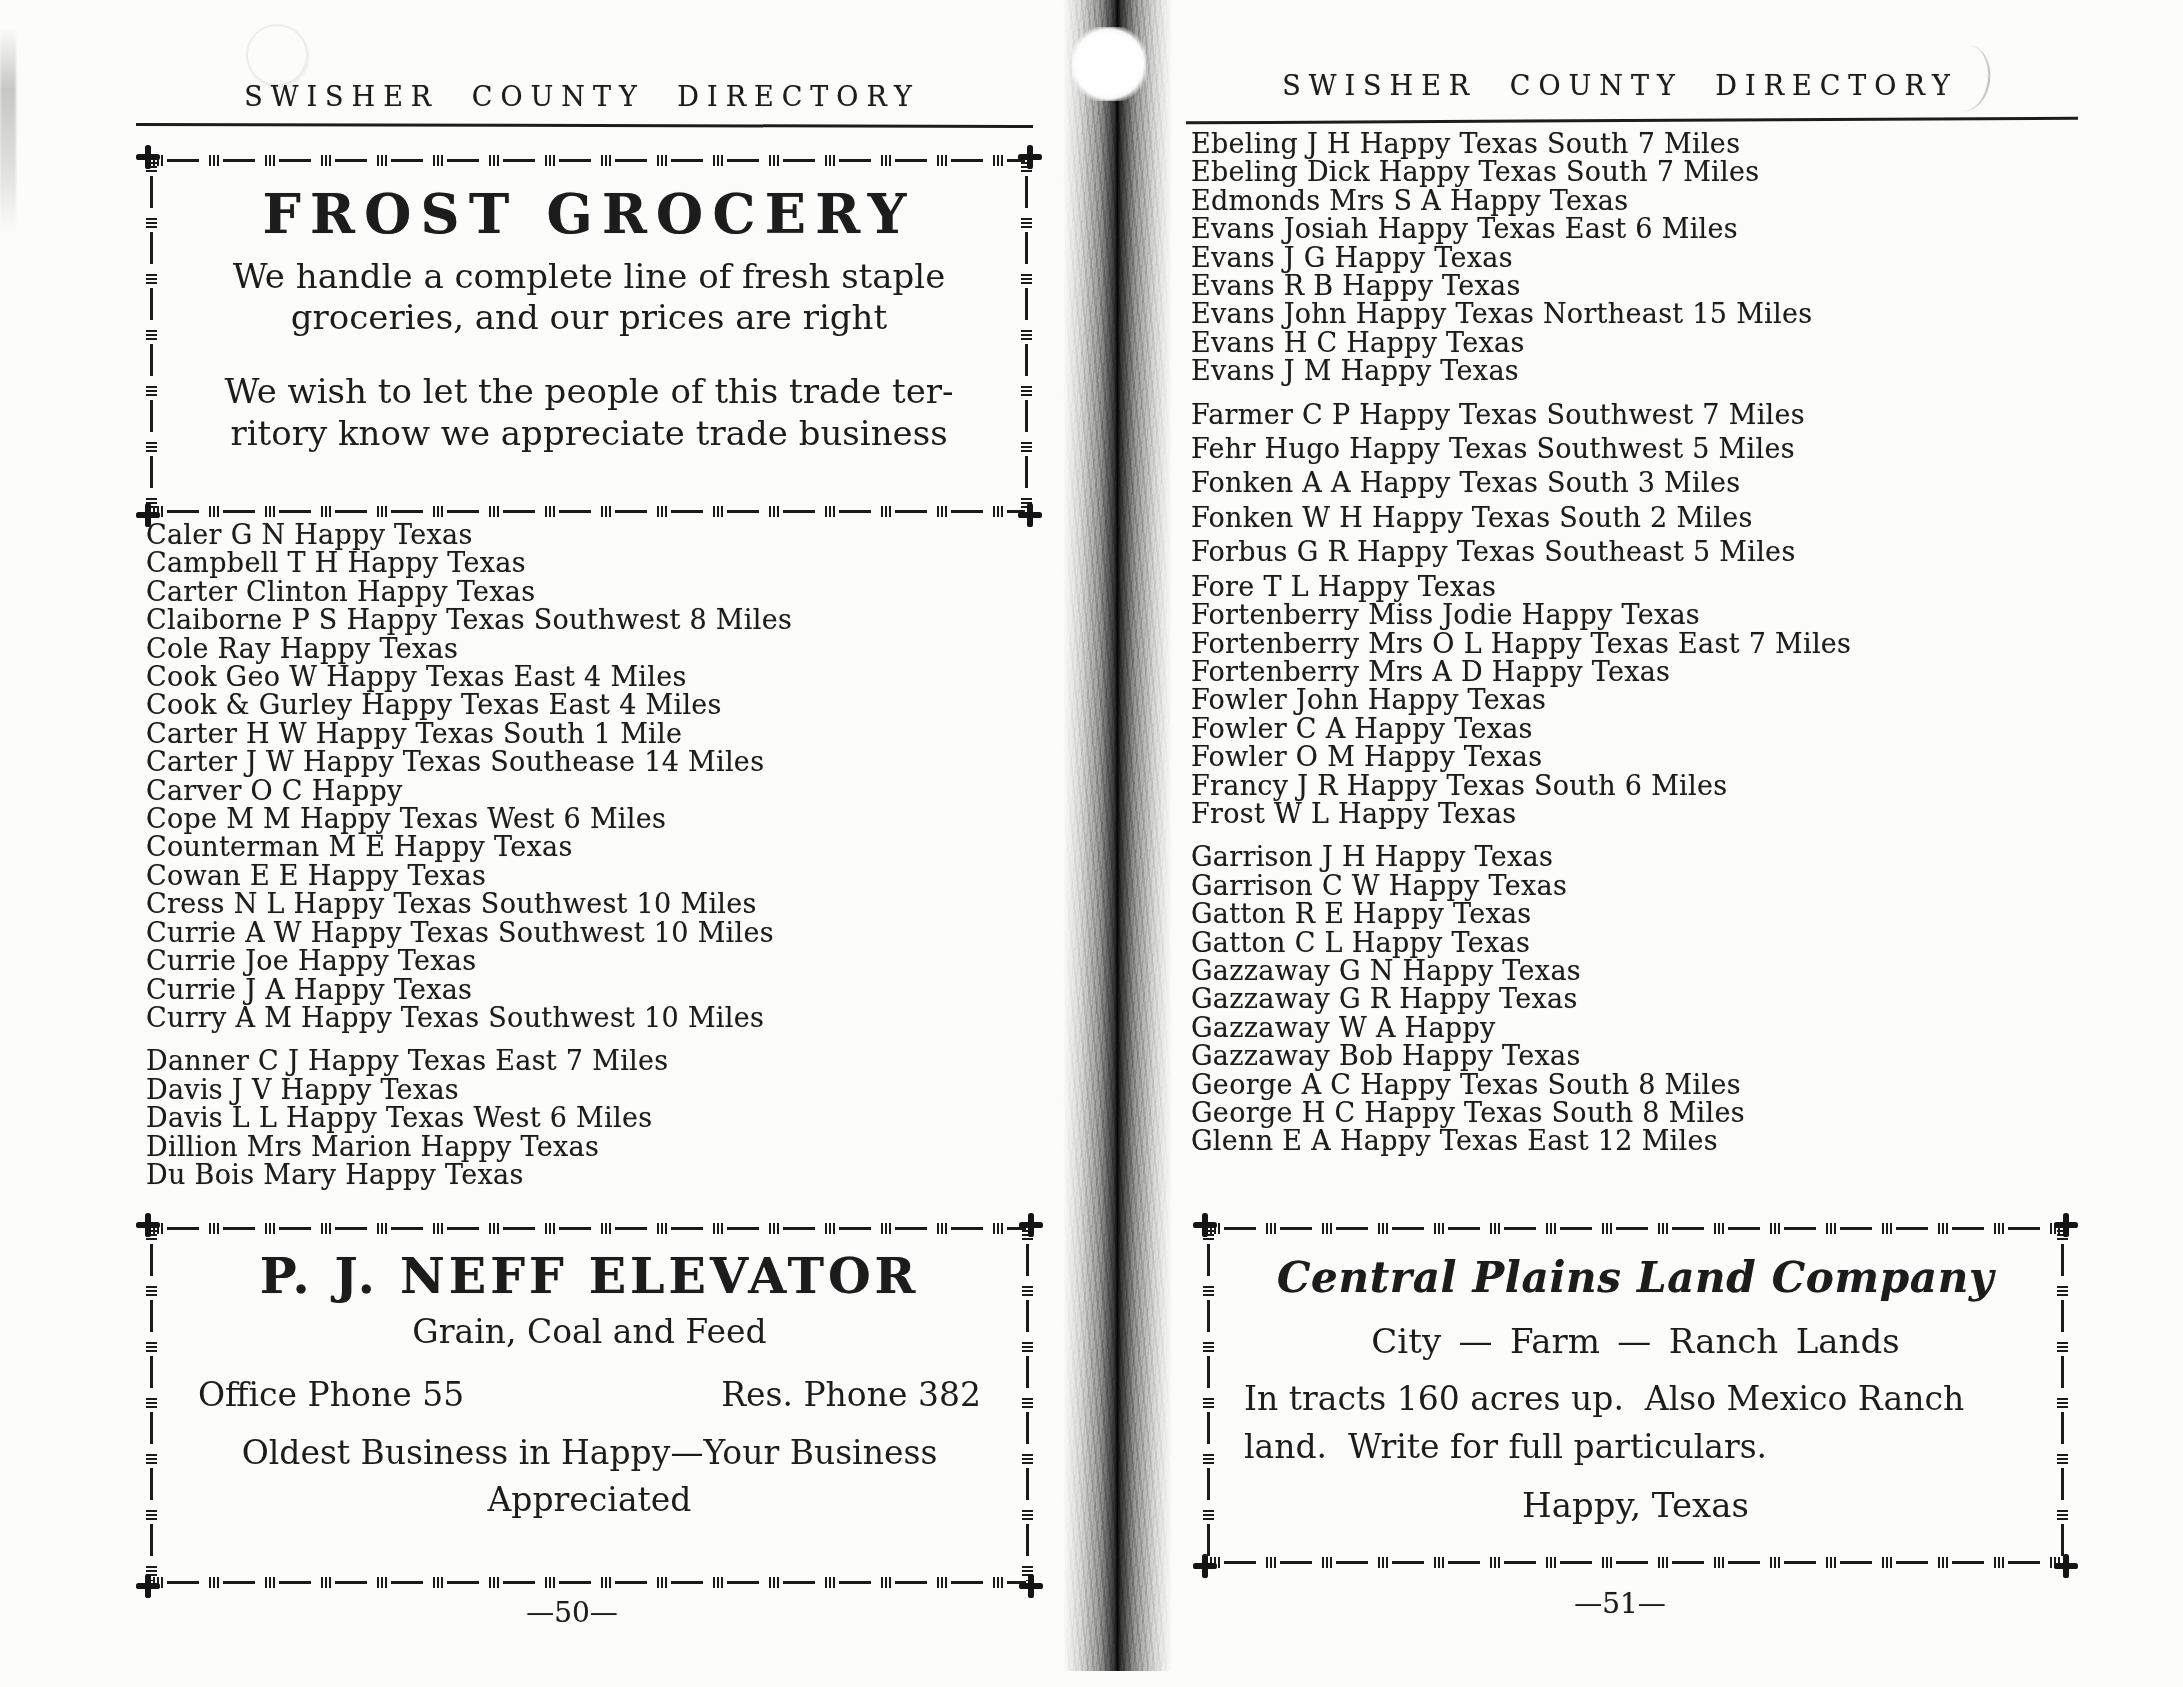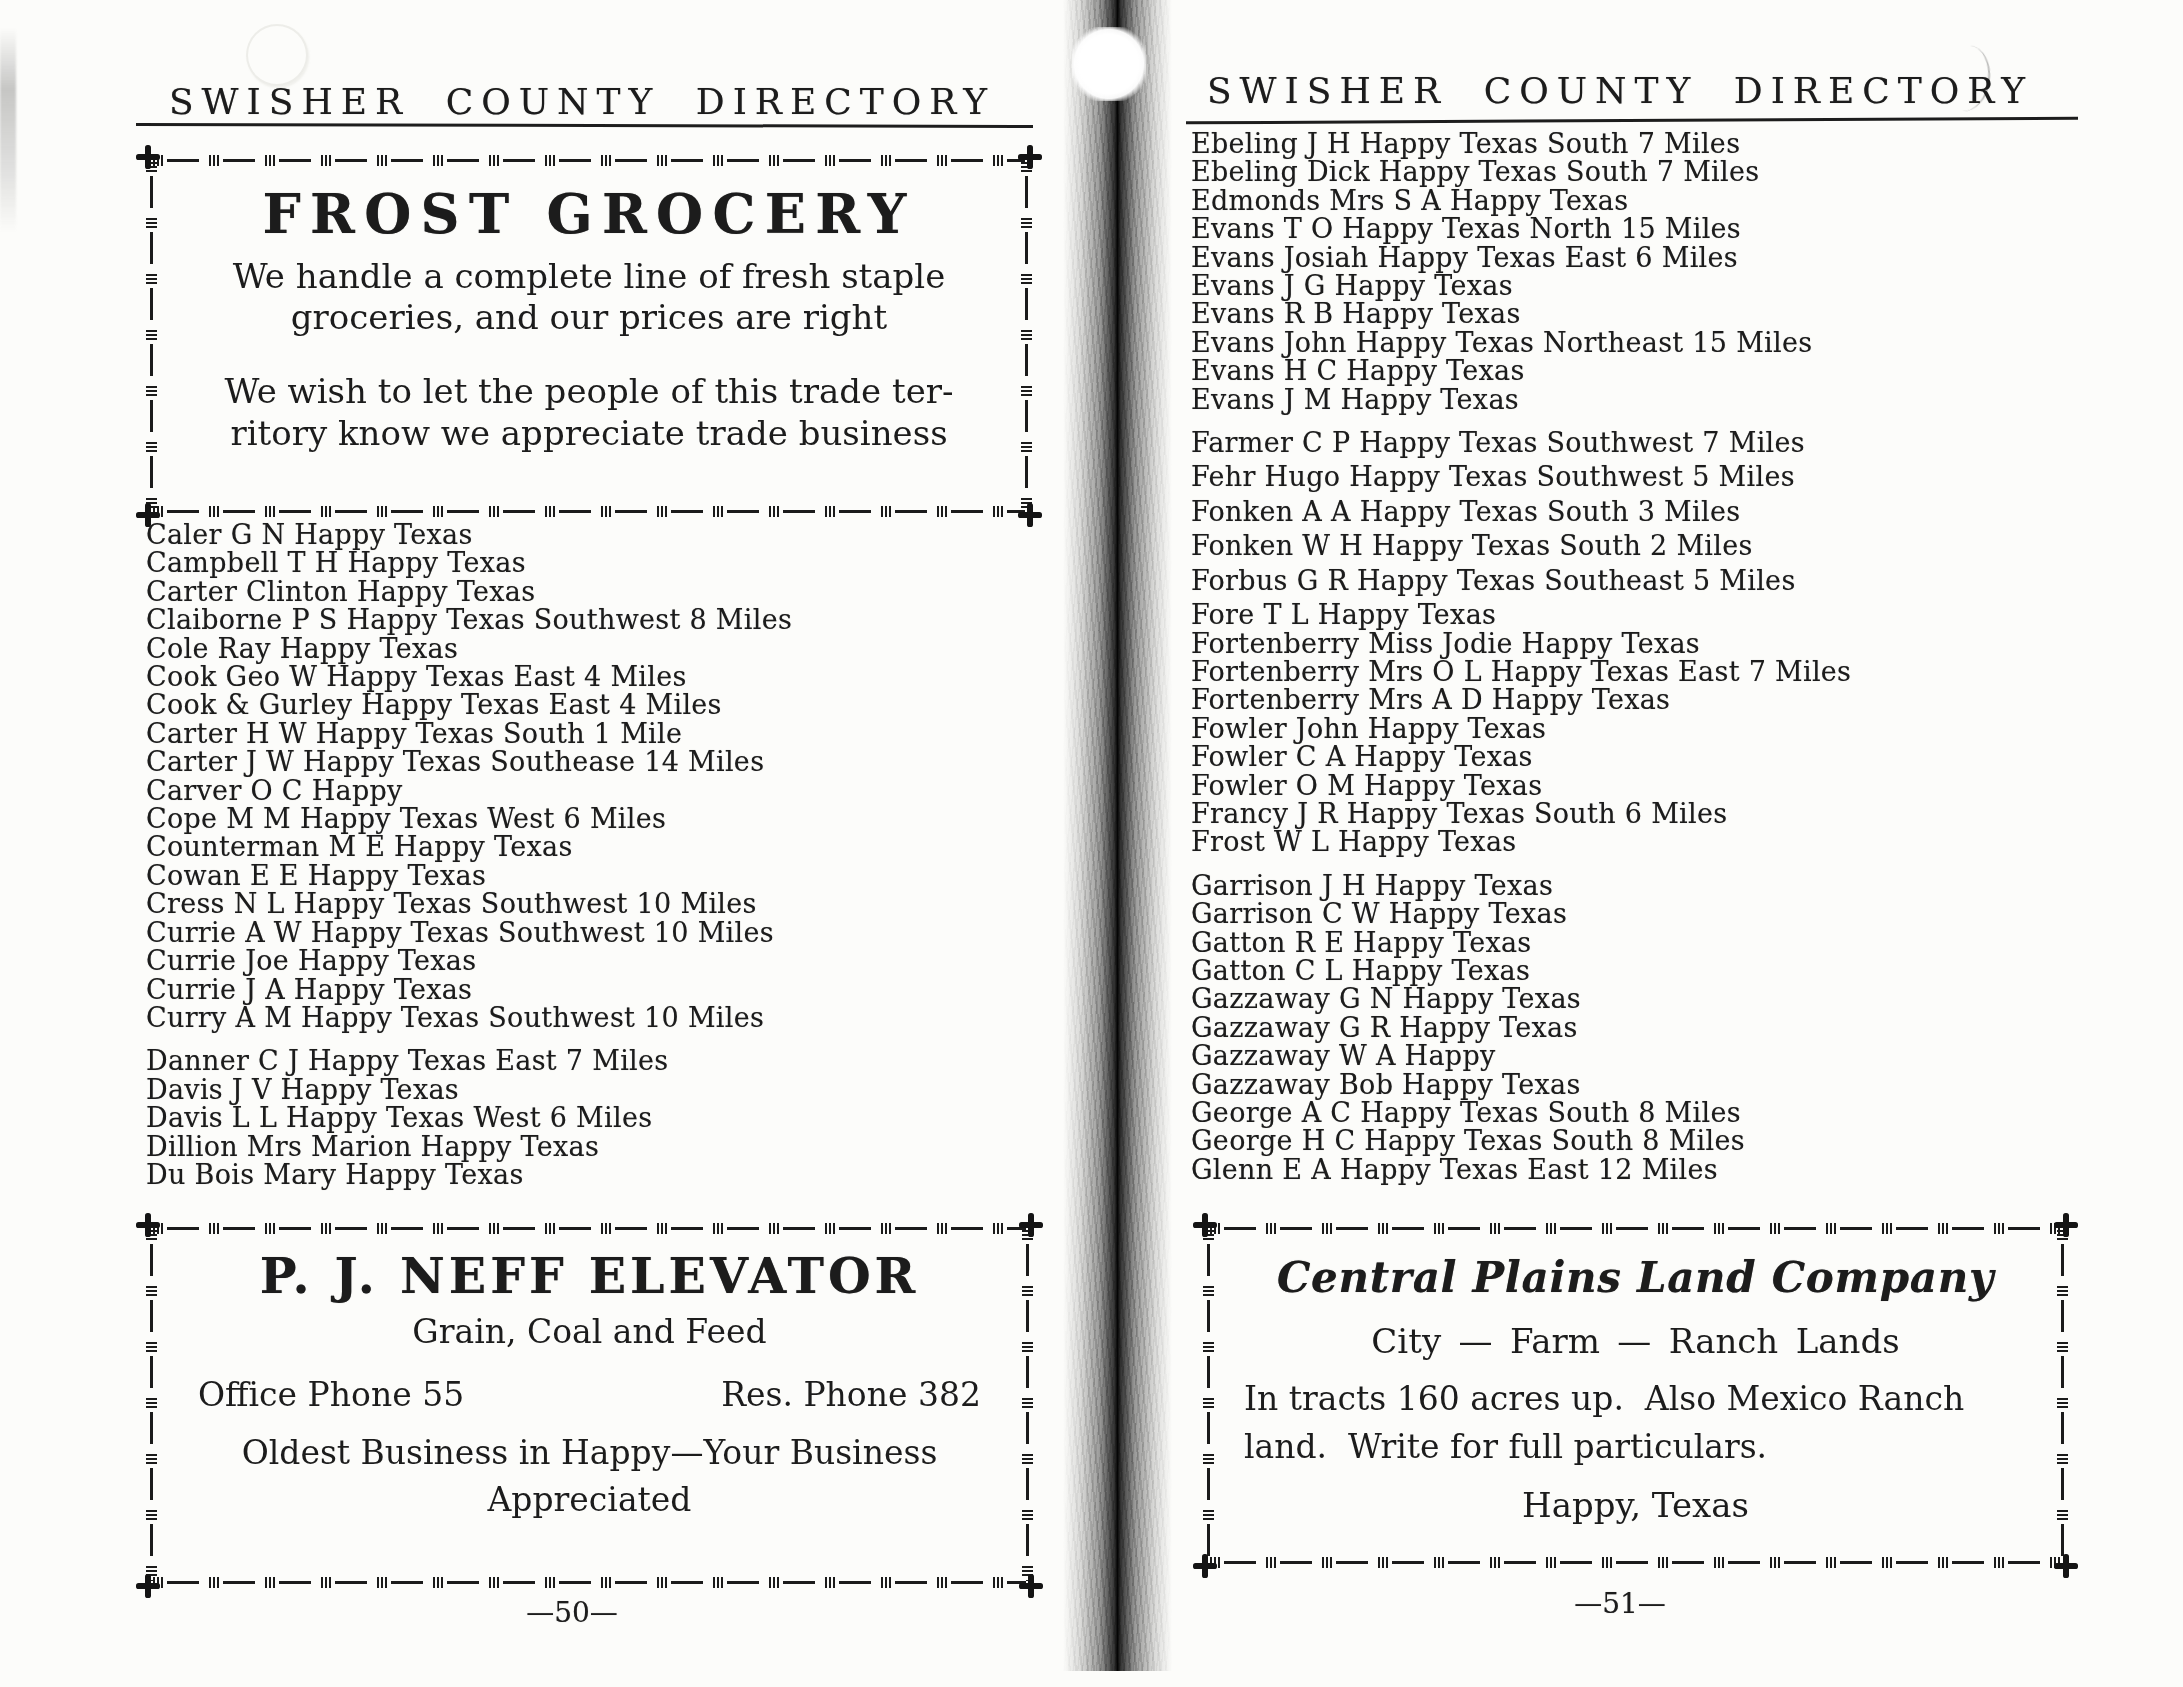--- a/index.html
+++ b/index.html
@@ -38,21 +38,21 @@
     box-shadow:inset 0 0 0 2px rgba(130,130,118,.12), 1.3px 2px 2px rgba(170,170,158,.14);
   }
   #corner-mark{
     position:absolute;left:1956px;top:46px;width:32px;height:66px;
     border-right:2.6px solid rgba(50,50,50,.32);
     border-radius:0 70% 70% 0 / 0 50% 50% 0;
     transform:rotate(7deg);filter:blur(0.7px);
   }
   
   .dir-header{
-    position:absolute;font-size:36px;letter-spacing:8px;word-spacing:16px;
+    position:absolute;font-size:27px;letter-spacing:8px;word-spacing:16px;
     white-space:nowrap;transform:translateX(-50%);
     text-shadow:0 0 0.7px rgba(28,28,28,.5);
     text-align:center;
   }
   #header-left{left:582px;top:81px;}
   #header-right{left:1620px;top:70px;}
   .header-rule{position:absolute;height:3.3px;background:#1d1d1d;}
   #rule-left{left:136px;top:124px;width:897px;transform:rotate(.12deg);}
   #rule-right{left:1186px;top:119px;width:892px;transform:rotate(-.3deg);}
   
@@ -190,21 +190,20 @@
   <div id="neff-tag2" class="ad-center">Appreciated</div>
 </div>
 
 <div id="pageno-left" class="pageno">—50—</div>
 
 <div id="list-right" class="list">
     <div class="group">
       <div class="entry">Ebeling J H Happy Texas South 7 Miles</div>
       <div class="entry">Ebeling Dick Happy Texas South 7 Miles</div>
       <div class="entry">Edmonds Mrs S A Happy Texas</div>
-      <div class="entry">Evans T O Happy Texas North 15 Miles</div>
       <div class="entry">Evans Josiah Happy Texas East 6 Miles</div>
       <div class="entry">Evans J G Happy Texas</div>
       <div class="entry">Evans R B Happy Texas</div>
       <div class="entry">Evans John Happy Texas Northeast 15 Miles</div>
       <div class="entry">Evans H C Happy Texas</div>
       <div class="entry">Evans J M Happy Texas</div>
     </div>
     <div class="group">
       <div class="entry">Farmer C P Happy Texas Southwest 7 Miles</div>
       <div class="entry">Fehr Hugo Happy Texas Southwest 5 Miles</div>

